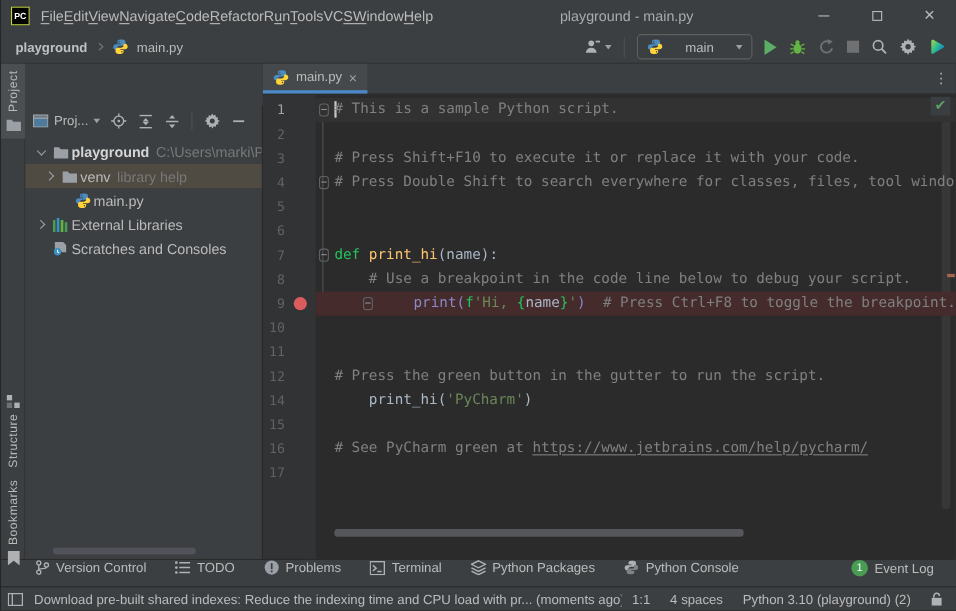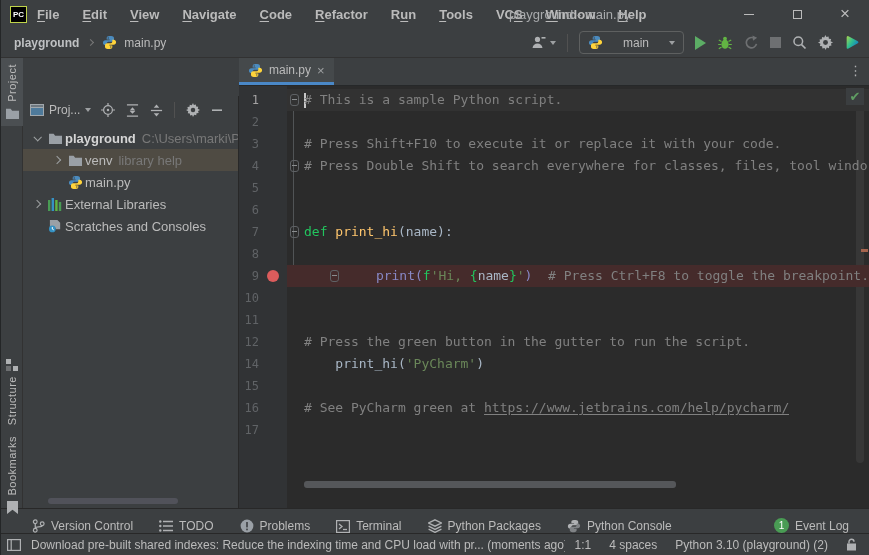--- a/index.html
+++ b/index.html
@@ -5,21 +5,21 @@
   * { margin:0; padding:0; box-sizing:border-box; cursor:default; user-select:none; }
   html,body { width:869px; height:555px; overflow:hidden; background:#2B2B2B; }
   .window { width:869px; height:555px; display:flex; flex-direction:column;
     font-family:"Liberation Sans", sans-serif; color:#BBBBBB; background:#3C3F41;
     border-left:1px solid #242627; }
 
   
   .titlebar { height:28px; background:#3C3F41; display:flex; align-items:center; position:relative; flex:0 0 auto; }
   .pc-logo { width:17px; height:17px; margin:0 10px 0 9px; background:#000; border:1px solid #BFD34A;
     color:#fff; font-size:8px; font-weight:bold; display:flex; align-items:center; justify-content:center; }
-  .menubar { display:flex; gap:23px; font-size:13px;font-weight:bold; }
+  .menubar { display:flex; gap:0; font-size:13px; }
   .menubar .mi { color:#BBBBBB; }
   .menubar .mi u { text-underline-offset:2px; }
   .win-title { position:absolute; left:508px; top:0; height:28px; display:flex; align-items:center;
     font-size:13px; color:#A9ABAD; }
   .win-controls { position:absolute; right:0; top:0; height:28px; display:flex; }
   .win-btn { width:48px; height:28px; display:flex; align-items:center; justify-content:center; color:#BBBBBB; font-size:13px; }
   .btn-max-glyph { width:9px; height:9px; border:1px solid #BBBBBB; display:block; }
   .btn-min-glyph { width:10px; height:1px; background:#BBBBBB; display:block; }
 
   
@@ -98,21 +98,21 @@
   .tok-cu{color:#808080; text-decoration:underline; text-underline-offset:2px;}
   .inspect-ok { position:absolute; top:2px; right:5px; width:18px; height:17px; background:#3B3E40;
     display:flex; align-items:center; justify-content:center; color:#5F9E63; font-size:13px;
     font-family:"DejaVu Sans",sans-serif; z-index:3; }
   .stripe-mark { position:absolute; right:1px; top:163px; width:7px; height:3px; background:#A5644E; z-index:3; }
   .vscroll { position:absolute; right:5px; top:21px; width:8px; bottom:45px; background:rgba(255,255,255,0.06); border-radius:4px; }
   .hscroll { position:absolute; left:65px; top:395px; width:372px; height:7px; background:#55575A; border-radius:3px; }
 
   
   .bottombar { height:25px; background:#3C3F41; border-top:1px solid #282828;
-    display:flex; align-items:flex-end; padding:0 20px 0 31px; gap:26px; font-size:12px; flex:0 0 auto; }
+    display:flex; align-items:flex-start; padding:0 20px 0 31px; gap:26px; font-size:12px; flex:0 0 auto; }
   .tw-btn { display:flex; align-items:center; gap:6px; color:#BBBBBB; }
   .event-btn { margin-left:auto; display:flex; align-items:center; gap:6px; }
   .badge { width:15px; height:15px; border-radius:50%; background:#499C54; color:#fff;
     font-size:10px; display:flex; align-items:center; justify-content:center; }
 
   
   .statusbar { height:22px; background:#3C3F41; border-top:1px solid #282828;
     display:flex; align-items:center; padding:0 12px 0 6px; gap:10px; font-size:12px; flex:0 0 auto; }
   .sb-msg { color:#BBBBBB; white-space:nowrap; overflow:hidden; }
   .sb-right { margin-left:auto; display:flex; align-items:center; gap:18px; color:#BBBBBB; white-space:nowrap; }
@@ -309,21 +309,21 @@
               <span class="chev-d"></span>
             </span>
             <span class="tree-ic">
               <svg width="15" height="13" viewBox="0 0 16 14">
                 <path fill="#9AA0A6" d="M1 2h5l1.6 2H15v9H1z"></path>
               </svg>
             </span>
             <span class="tree-label bold">playground</span>
             <span class="tree-suffix">C:\Users\marki\Pych</span>
           </div>
-          <div class="tree-row selected" style="padding-left: 26px;">
+          <div class="tree-row selected" style="padding-left: 14px;">
             <span class="chev">
               <span class="chev-r"></span>
             </span>
             <span class="tree-ic">
               <svg width="15" height="13" viewBox="0 0 16 14">
                 <path fill="#9AA0A6" d="M1 2h5l1.6 2H15v9H1z"></path>
               </svg>
             </span>
             <span class="tree-label">venv</span>
             <span class="tree-suffix">library help</span>
@@ -445,21 +445,21 @@
                   <span class="fold-marker"></span>
                 </span>
                 <span class="ltext"><span class="tok-k">def </span><span class="tok-f">print_hi</span><span class="tok-d">(name):</span></span>
               </span>
             </div>
             <div class="code-line">
               <span class="ln">8</span>
               <span class="gicon"></span>
               <span class="lrest">
                 <span class="fold-col"></span>
-                <span class="ltext"><span class="tok-d">    </span></span>
+                <span class="ltext"><span class="tok-d">    </span><span class="tok-c"># Use a breakpoint in the code line below to debug your script.</span></span>
               </span>
             </div>
             <div class="code-line">
               <span class="ln">9</span>
               <span class="gicon">
                 <span class="bp-dot"></span>
               </span>
               <span class="lrest hl-bp">
                 <span class="fold-col">
                   <span class="fold-marker"></span>

